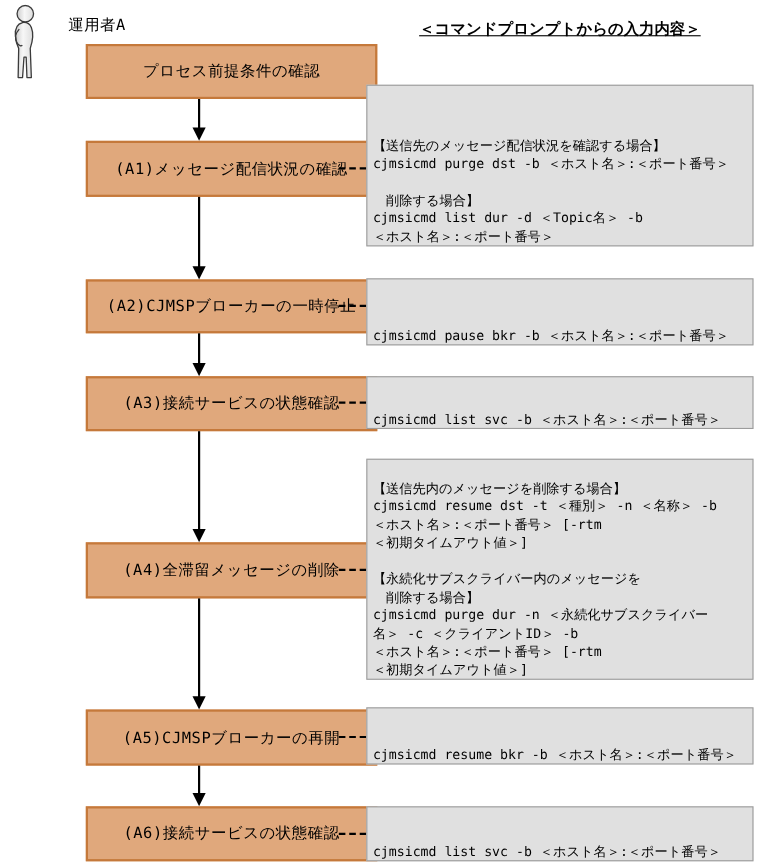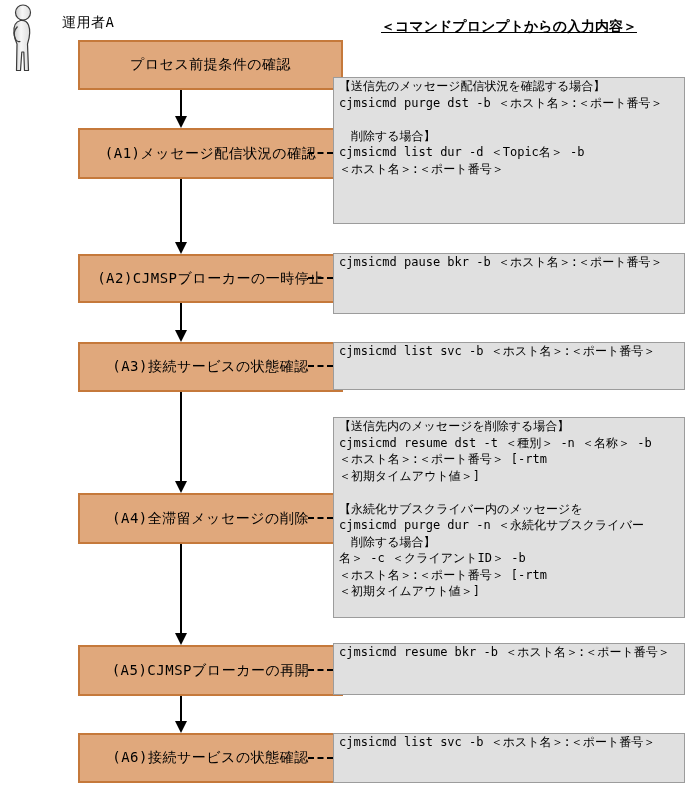--- a/index.html
+++ b/index.html
@@ -41,21 +41,21 @@
   }
   .connector {
     position: absolute; left: 308px; width: 25px; height: 0;
     border-top: 2px dashed var(--line-color, #000);
   }
   .cmd-box {
     position: absolute; left: 333px; width: 352px;
     background: var(--cmd-fill, #E0E0E0);
     border: 1px solid var(--cmd-border, #9C9C9C);
     box-sizing: border-box;
-    display: flex; flex-direction: column; justify-content: flex-start;
+    display: flex; flex-direction: column; justify-content: flex-end;
     padding: 0 3px 0 5px;
     font-size: 12px;
   }
   .cmd-line { line-height: 16.5px; min-height: 16.5px; white-space: pre; }
 </style>
 </head>
 <body>
 
 <div class="canvas">
 
@@ -148,22 +148,22 @@
     <div class="cmd-line">cjmsicmd list svc -b ＜ホスト名＞:＜ポート番号＞</div>
   </div>
 
   <div class="cmd-box" style="top:417px;height:201px">
     <div class="cmd-line">【送信先内のメッセージを削除する場合】</div>
     <div class="cmd-line">cjmsicmd resume dst -t ＜種別＞ -n ＜名称＞ -b</div>
     <div class="cmd-line">＜ホスト名＞:＜ポート番号＞ [-rtm</div>
     <div class="cmd-line">＜初期タイムアウト値＞]</div>
     <div class="cmd-line"></div>
     <div class="cmd-line">【永続化サブスクライバー内のメッセージを</div>
+    <div class="cmd-line">　削除する場合】</div>
     <div class="cmd-line">cjmsicmd purge dur -n ＜永続化サブスクライバー</div>
-    <div class="cmd-line">　削除する場合】</div>
     <div class="cmd-line">名＞ -c ＜クライアントID＞ -b</div>
     <div class="cmd-line">＜ホスト名＞:＜ポート番号＞ [-rtm</div>
     <div class="cmd-line">＜初期タイムアウト値＞]</div>
   </div>
 
   <div class="cmd-box" style="top:643px;height:52px">
     <div class="cmd-line">cjmsicmd resume bkr -b ＜ホスト名＞:＜ポート番号＞</div>
   </div>
 
   <div class="cmd-box" style="top:733px;height:50px">

